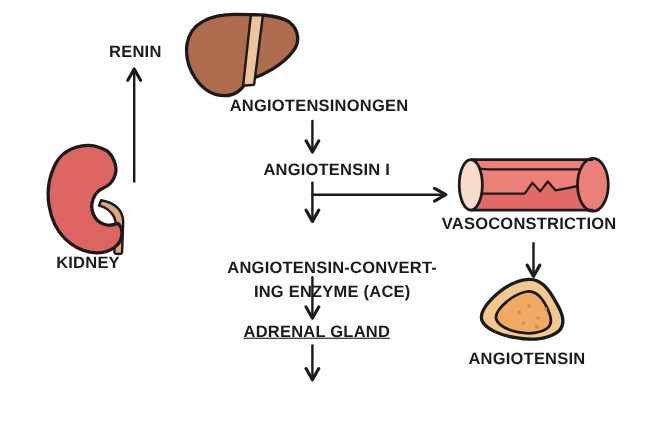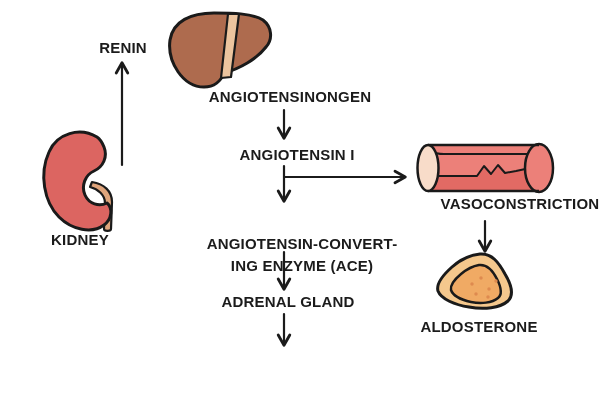--- a/index.html
+++ b/index.html
@@ -88,22 +88,22 @@
 
   <div class="label" style="left:80px; top:229px;">KIDNEY</div>
 
   <div class="label" style="left:253px; top:144px;margin-left:44px;">ANGIOTENSIN I</div>
 
   <div class="label" style="left:302px; top:205px;margin-top:28px;">
     <span>ANGIOTENSIN-CONVERT-</span>
     <span>ING ENZYME (ACE)</span>
   </div>
 
-  <div class="label" style="left:288px; top:291px;">ADRENAL GLAND</div>
+  <div class="label" style="left:288px; top:291px;text-decoration:underline;">ADRENAL GLAND</div>
 
   <div class="label" style="left:279px; top:350px;">
   </div>
 
-  <div class="label" style="left:520px; top:193px;">VASOCONSTRICTION</div>
+  <div class="label" style="left:481px; top:193px;">VASOCONSTRICTION</div>
 
-  <div class="label" style="left:479px; top:316px;">ALDOSTERONE</div>
+  <div class="label" style="left:479px; top:316px;">ANGIOTENSIN</div>
 
 </div>
 
 </body></html>

